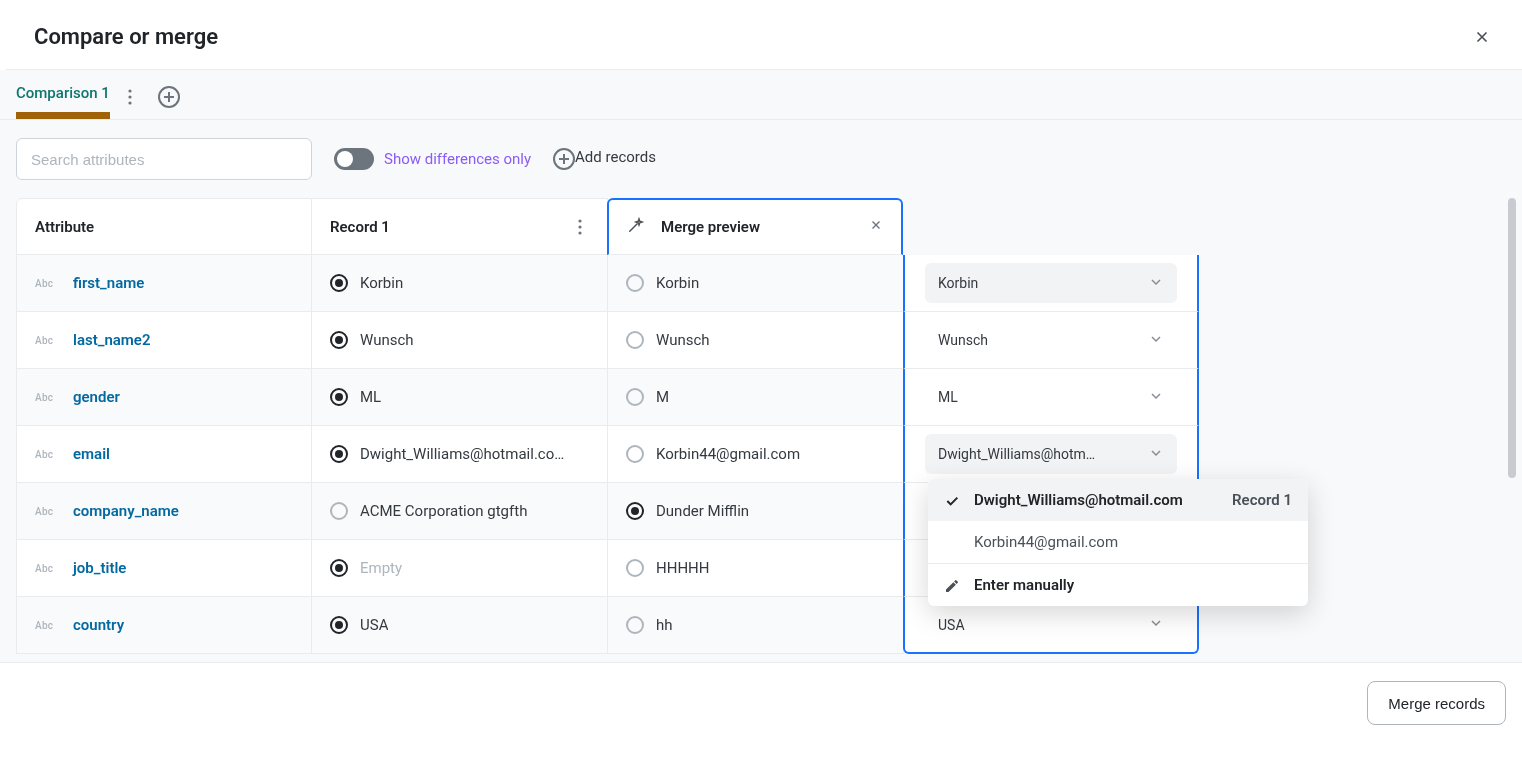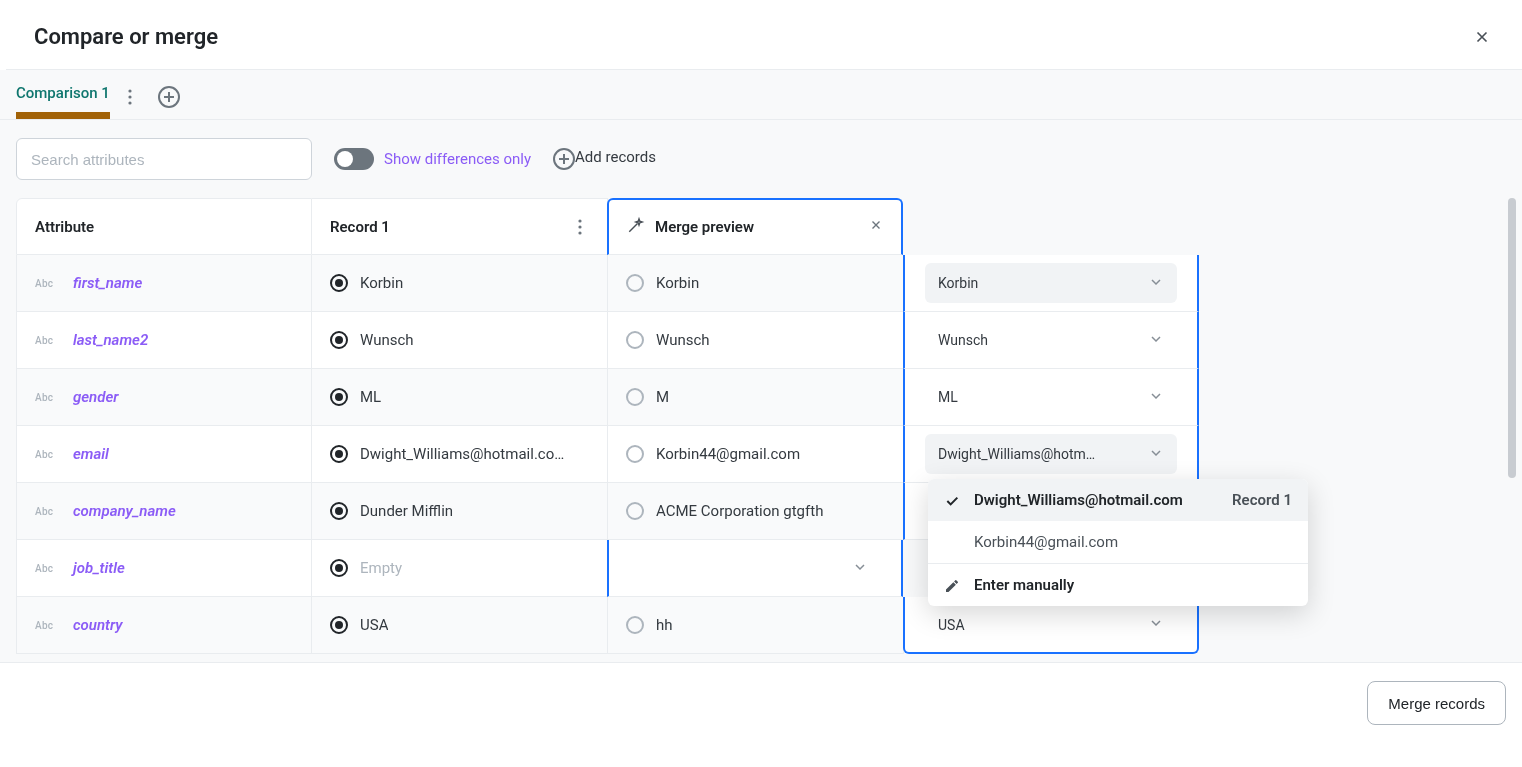--- a/index.html
+++ b/index.html
@@ -34,29 +34,29 @@
     .row { display: flex; }
     .col-attr { width: 296px; flex-shrink: 0; }
     .col-rec { width: 296px; flex-shrink: 0; }
     .col-prev { width: 296px; flex-shrink: 0; }
 
     .hcell { background: #fff; border: 1px solid #e9ecef; border-left: none; padding: 16px 18px; font-weight: 600; font-size: 15px; color: #212529; display: flex; align-items: center; justify-content: space-between; }
     .hcell:first-child { border-left: 1px solid #e9ecef; border-top-left-radius: 6px; }
     .hcell:last-child { border-top-right-radius: 6px; }
     .dots { color: #6c757d; cursor: pointer; display:flex; align-items:center; justify-content:center; width:18px;}
 
-    .preview-col-head { background: #fff; border: 2px solid #1971ff; border-bottom: 1px solid #e9ecef; border-top-left-radius: 6px; border-top-right-radius: 6px; display: flex; align-items: center; gap: 10px; padding: 16px 18px; font-weight: 600; font-size: 15px; color: #212529; margin-left: -1px;}
+    .preview-col-head { background: #fff; border: 2px solid #1971ff; border-bottom: 1px solid #e9ecef; border-top-left-radius: 6px; border-top-right-radius: 6px; display: flex; align-items: center; gap: 16px; padding: 16px 18px; font-weight: 600; font-size: 15px; color: #212529; margin-left: -1px;}
     .wand-ic { color: #495057; }
     .preview-col-x { margin-left: auto; color: #6c757d; cursor: pointer; }
 
     .dcell { background: #fff; border: 1px solid #e9ecef; border-top: none; border-left: none; padding: 0 18px; height: 57px; display: flex; align-items: center; font-size: 15px; color: #343a40; gap: 12px; }
     .dcell.first { border-left: 1px solid #e9ecef; }
     .row-shade .dcell { background: #f9fafb; }
     .attr-type { font-size: 10px; color: #adb5bd; font-weight: 500; letter-spacing: 0.3px; width: 26px; }
-    .attr-name { font-weight: 600; color: #8b5cf6; font-style: italic; }
+    .attr-name { font-weight: 600; color: #0369a1; }
     .radio-o { width: 18px; height: 18px; border: 2px solid #adb5bd; border-radius: 50%; flex-shrink: 0; cursor: pointer; display:flex; align-items:center; justify-content:center;}
     .radio-o.sel { border-color: #212529; }
     .radio-o.sel::after { content: ""; width: 8px; height: 8px; background: #212529; border-radius: 50%; display:block;}
     .rec-val { white-space: nowrap; overflow: hidden; text-overflow: ellipsis; }
     .rec-val.empty { color: #adb5bd; text-align: right; }
 
     .preview-cell { background: #fff; border-left: 2px solid #1971ff; border-right: 2px solid #1971ff; border-bottom: 1px solid #e9ecef; padding: 0 20px; height: 57px; display: flex; align-items: center; margin-left: -1px;}
     .preview-cell.last { border-bottom: 2px solid #1971ff; border-bottom-left-radius: 6px; border-bottom-right-radius: 6px; }
     .dd { width: 100%; height: 40px; border: 1px solid transparent; border-radius: 6px; display: flex; align-items: center; padding: 0 12px; gap: 8px; cursor: pointer; }
     .row-shade .dd.hoverlike, .dd.hoverlike { background: #f1f3f5; }
@@ -251,44 +251,48 @@
                   </svg></span>
               </div>
             </div>
           </div>
           <div class="row row-shade">
             <div class="dcell first col-attr">
               <span class="attr-type">Abc</span>
               <span class="attr-name">company_name</span>
             </div>
             <div class="dcell col-rec">
+              <span class="radio-o "></span>
+              <span class="rec-val">ACME Corporation gtgfth</span>
+            </div>
+            <div class="dcell col-rec">
               <span class="radio-o sel"></span>
               <span class="rec-val ">Dunder Mifflin</span>
             </div>
-            <div class="dcell col-rec">
-              <span class="radio-o "></span>
-              <span class="rec-val">ACME Corporation gtgfth</span>
-            </div>
             <div class="preview-cell col-prev">
               <div class="dd">
                 <span class="dd-val"></span>
                 <span class="chev"><svg width="16" height="16" viewBox="0 0 24 24" fill="none" stroke="currentColor" stroke-width="2.2">
                     <path d="M6 9l6 6 6-6"></path>
                   </svg></span>
               </div>
             </div>
           </div>
           <div class="row ">
             <div class="dcell first col-attr">
               <span class="attr-type">Abc</span>
               <span class="attr-name">job_title</span>
             </div>
             <div class="dcell col-rec">
               <span class="radio-o sel"></span>
               <span class="rec-val empty">Empty</span>
+            </div>
+            <div class="dcell col-rec">
+              <span class="radio-o "></span>
+              <span class="rec-val">HHHHH</span>
             </div>
             <div class="preview-cell col-prev">
               <div class="dd">
                 <span class="dd-val"></span>
                 <span class="chev"><svg width="16" height="16" viewBox="0 0 24 24" fill="none" stroke="currentColor" stroke-width="2.2">
                     <path d="M6 9l6 6 6-6"></path>
                   </svg></span>
               </div>
             </div>
           </div>

